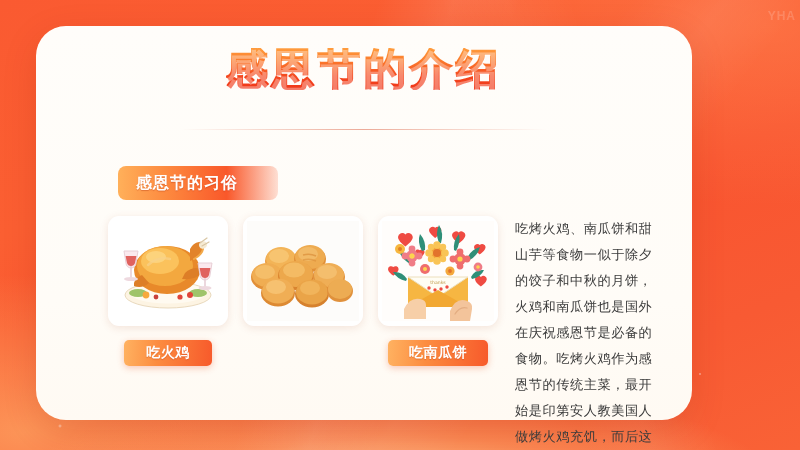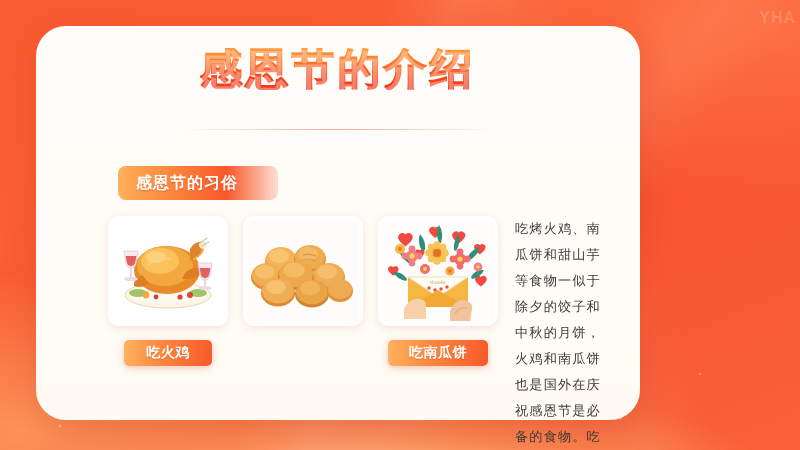--- a/index.html
+++ b/index.html
@@ -39,30 +39,30 @@
       radial-gradient(circle 2.6px at 388px 78px, rgba(255,255,255,.8),  rgba(255,255,255,0)),
       radial-gradient(circle 1.6px at 505px 50px, rgba(255,255,255,.7),  rgba(255,255,255,0)),
       radial-gradient(circle 2.2px at 620px 88px, rgba(255,255,255,.65), rgba(255,255,255,0)),
       radial-gradient(circle 1.5px at 700px 44px, rgba(255,255,255,.6),  rgba(255,255,255,0)),
       radial-gradient(circle 2.0px at 60px  96px, rgba(255,255,255,.55), rgba(255,255,255,0));
     pointer-events:none;
   }
 
   .watermark {
     position:absolute; top:9px; right:4px;
-    font-size:16px; font-weight:700; letter-spacing:1px;
+    font-size:12px; font-weight:700; letter-spacing:1px;
     color:rgba(255,255,255,.17);
     white-space:nowrap;
     pointer-events:none;
   }
 
   
   .card {
     position:absolute;
-    left:36px; top:26px; width:604px; height:394px;
+    left:36px; top:26px; width:656px; height:394px;
     background:linear-gradient(180deg,#fffdfa 0%,#fffcf7 70%,#fffaf3 100%);
     border-radius:30px;
     box-shadow:0 10px 34px rgba(150,35,10,.16);
   }
 
   
   .title-wrap { position:absolute; left:0; right:0; top:22px; text-align:center; }
   .title {
     display:inline-block;
     font-family:"DejaVu Sans", sans-serif;

